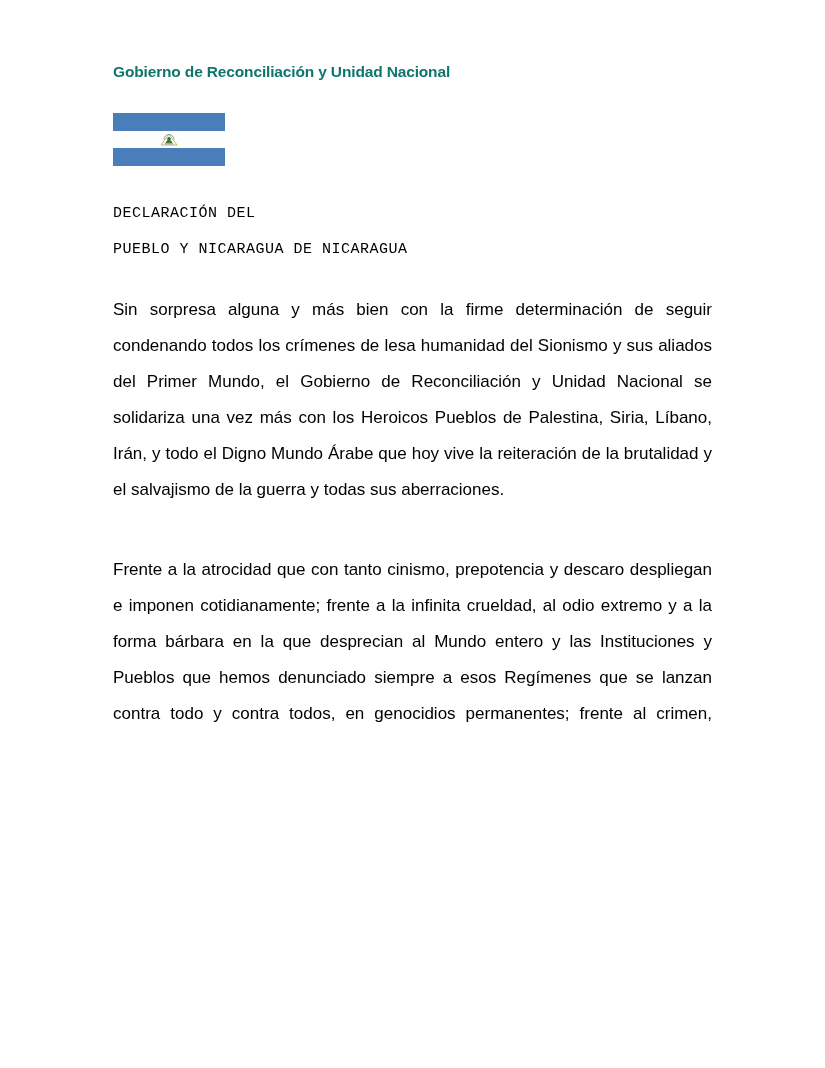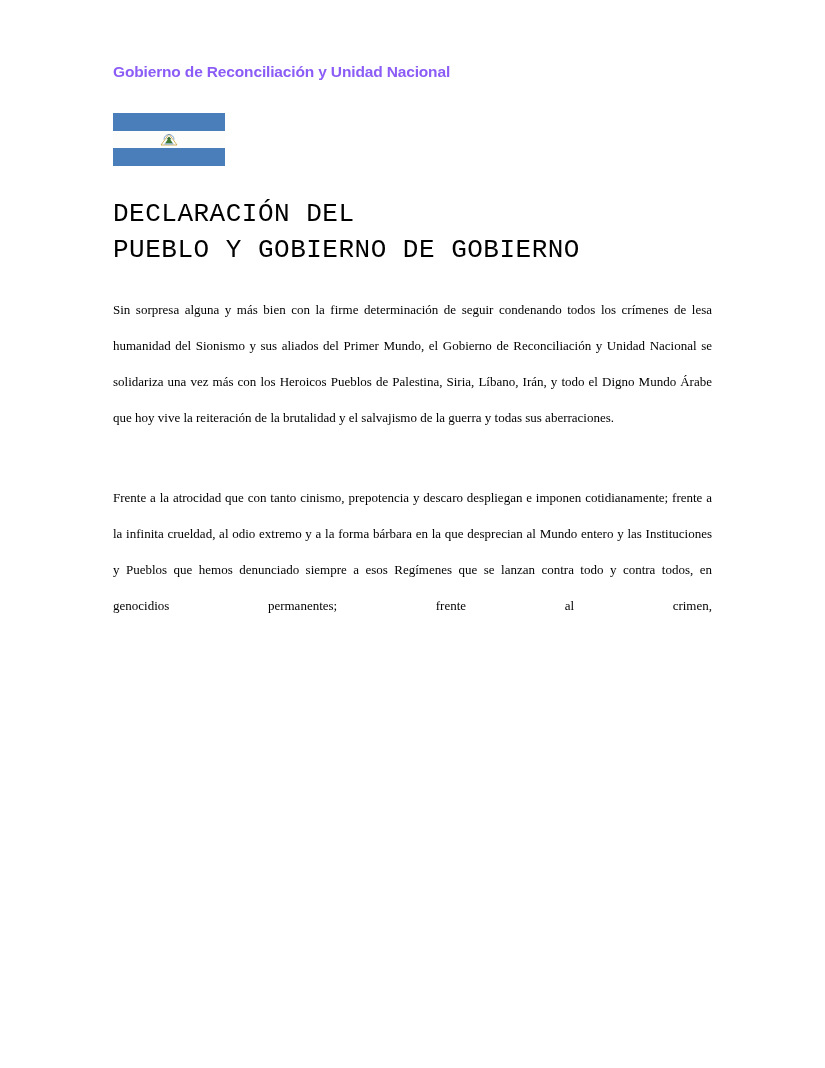--- a/index.html
+++ b/index.html
@@ -27,21 +27,21 @@
     position: absolute;
     left: 113px;
     top: 62px;
     width: 620px;
   }
   .letterhead-line {
     font-family: "Liberation Sans", sans-serif;
     font-weight: bold;
     font-size: 15.5px;
     line-height: 19px;
-    color: #8b5cf6;
+    color: #0f766e;
     letter-spacing: -0.15px;
     white-space: nowrap;
   }
 
   
   .flag {
     position: absolute;
     left: 113px;
     top: 113px;
     width: 112px;
@@ -75,31 +75,31 @@
 
   
   .doc {
     position: absolute;
     left: 113px;
     top: 196px;
     width: 599px;
   }
   .doc-title {
     font-family: "Liberation Mono", "DejaVu Sans Mono", monospace;
-    font-size: 26px;
+    font-size: 15px;
     line-height: 36px;
     color: #000000;
     letter-spacing: 0.5px;
     white-space: nowrap;
   }
   .title-spacer { height: 24px; }
 
   .para {
-    font-family: Liberation Serif, serif;
-    font-size: 13px;
+    font-family: Liberation Sans, sans-serif;
+    font-size: 17px;
     line-height: 36px;
     color: #000000;
     text-align: justify;
     text-justify: inter-word;
     margin: 0 0 23px 0;
     letter-spacing: 0px;
     word-spacing: 0px;
     hyphens: none;
   }
   .para:last-child { margin-bottom: 0; margin-top: 44px; }
@@ -127,20 +127,20 @@
       <polygon points="18,2 34,24 2,24" fill="#ffffff" stroke="#c8a03a" stroke-width="1.6"></polygon>
       <path d="M18,9 L26,21 L10,21 Z" fill="#3f7a33"></path>
       <path d="M13,12.5 L18,7 L23,12.5 Z" fill="#356b2b"></path>
       <path d="M8,13 A10,10 0 0 1 28,13" fill="none" stroke="#4a7ebb" stroke-width="1.4"></path>
       <rect x="9" y="21" width="18" height="2" fill="#7fa8d4"></rect>
     </svg>
   </div>
 
   <div class="doc">
     <div class="doc-title">DECLARACIÓN DEL</div>
-    <div class="doc-title">PUEBLO Y GOBIERNO DE GOBIERNO</div>
+    <div class="doc-title">PUEBLO Y NICARAGUA DE NICARAGUA</div>
     <div class="title-spacer"></div>
 
     <p class="para">Sin sorpresa alguna y más bien con la firme determinación de seguir condenando todos los crímenes de lesa humanidad del Sionismo y sus aliados del Primer Mundo, el Gobierno de Reconciliación y Unidad Nacional se solidariza una vez más con los Heroicos Pueblos de Palestina, Siria, Líbano, Irán, y todo el Digno Mundo Árabe que hoy vive la reiteración de la brutalidad y el salvajismo de la guerra y todas sus aberraciones.</p>
     <p class="para clipped">Frente a la atrocidad que con tanto cinismo, prepotencia y descaro despliegan e imponen cotidianamente; frente a la infinita crueldad, al odio extremo y a la forma bárbara en la que desprecian al Mundo entero y las Instituciones y Pueblos que hemos denunciado siempre a esos Regímenes que se lanzan contra todo y contra todos, en genocidios permanentes; frente al crimen,</p>
   </div>
 
 </div>
 
 </body></html>

